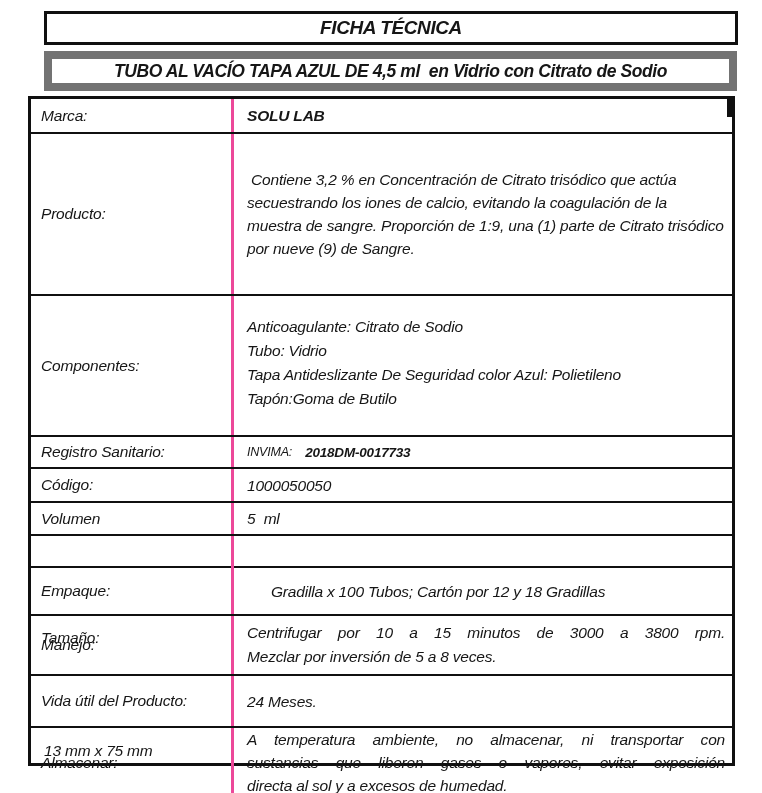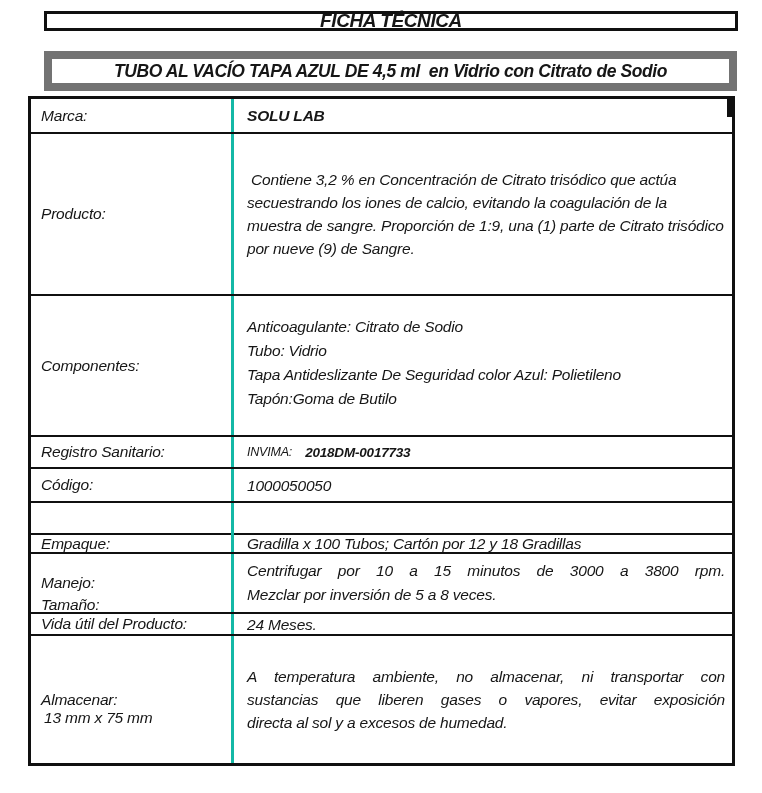--- a/index.html
+++ b/index.html
@@ -3,37 +3,37 @@
 <meta charset="utf-8">
 <style>
   * { margin:0; padding:0; box-sizing:border-box; }
   html,body { background:#ffffff; }
   .page {
     position:relative; width:762px; height:793px; background:#ffffff;
     font-family:"Liberation Sans", sans-serif; font-style:italic;
     color:#161616; letter-spacing:-0.2px; overflow:hidden;
   }
   .title-box {
-    position:absolute; left:44px; top:11px; width:694px; height:20px;
+    position:absolute; left:44px; top:11px; width:694px; height:34px;
     border:3px solid #101010; display:flex; align-items:center; justify-content:center;
     font-weight:bold; font-size:19px; letter-spacing:-0.4px;
   }
   .subtitle-box {
     position:absolute; left:44px; top:51px; width:693px; height:40px;
     border:8px solid #737373; display:flex; align-items:center; justify-content:center;
     font-weight:bold; font-size:17.5px; letter-spacing:-0.4px; white-space:pre-wrap;
   }
   .sheet {
     position:absolute; left:28px; top:96px; width:707px; height:670px;
     border:3px solid #101010; display:flex; flex-direction:column; background:#fff;
   }
   .row { display:flex; border-bottom:2px solid #101010; flex:0 0 auto; }
   .row.last { border-bottom:none; flex:1 1 auto; }
   .lbl {
-    flex:0 0 203px; width:203px; border-right:3px solid #14b8a6;
+    flex:0 0 203px; width:203px; border-right:3px solid #ec4899;
     display:flex; align-items:center; padding-left:10px; padding-right:4px;
     font-size:15.5px;
   }
   .val {
     flex:1 1 auto; display:flex; flex-direction:column; justify-content:center;
     padding-left:13px; padding-right:7px; font-size:15.5px; line-height:23px;
   }
   .val.single { flex-direction:row; align-items:center; justify-content:flex-start; }
   .bold { font-weight:bold; }
   .prewrap { white-space:pre-wrap; }
@@ -89,40 +89,44 @@
         <span class="invima-prefix">INVIMA:</span>
         <span class="invima-number">2018DM-0017733</span>
       </div>
     </div>
 
     <div class="row" style="height:34px;">
       <div class="lbl">Código:</div>
       <div class="val single">1000050050</div>
     </div>
 
+    <div class="row" style="height:33px;">
+      <div class="lbl">Volumen</div>
+      <div class="val single prewrap">5  ml</div>
+    </div>
 
     <div class="row" style="height:32px;flex-direction:column;">
       <div class="lbl">Tamaño:</div>
       <div class="val single">13 mm x 75 mm</div>
     </div>
 
-    <div class="row" style="height:19px;">
+    <div class="row" style="height:48px;gap:24px;">
       <div class="lbl">Empaque:</div>
       <div class="val single">Gradilla x 100 Tubos; Cartón por 12 y 18 Gradillas</div>
     </div>
 
     <div class="row" style="height:60px;">
       <div class="lbl">Manejo:</div>
       <div class="val lines24">
         <div class="stretch">Centrifugar por 10 a 15 minutos de 3000 a 3800 rpm.</div>
         <div>Mezclar por inversión de 5 a 8 veces.</div>
       </div>
     </div>
 
-    <div class="row" style="height:22px;">
+    <div class="row" style="height:52px;">
       <div class="lbl">Vida útil del Producto:</div>
       <div class="val single">24 Meses.</div>
     </div>
 
     <div class="row last">
       <div class="lbl">Almacenar:</div>
       <div class="val" style="line-height:23px;">
         <div class="stretch">A temperatura ambiente, no almacenar, ni transportar con</div>
         <div class="stretch">sustancias que liberen gases o vapores, evitar exposición</div>
         <div>directa al sol y a excesos de humedad.</div>

